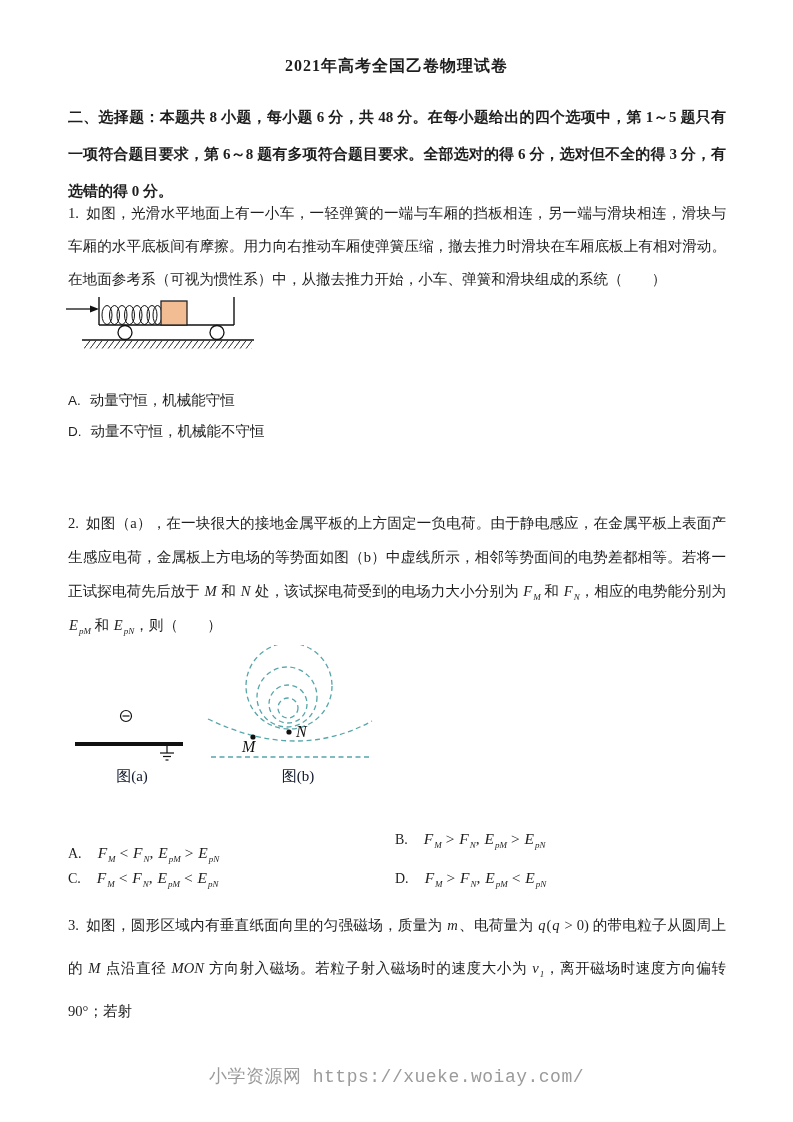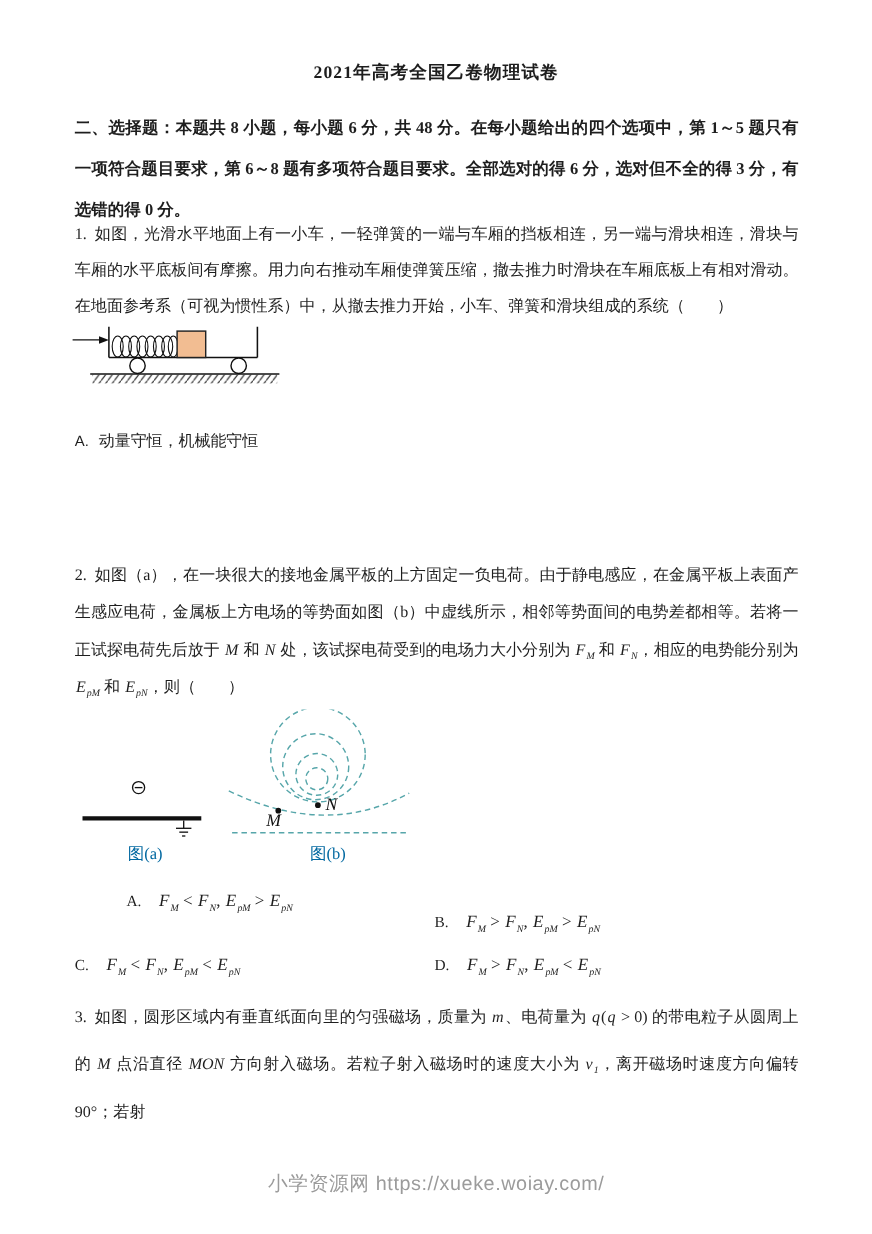--- a/index.html
+++ b/index.html
@@ -20,38 +20,38 @@
   .qnum { margin-right:7px; }
   i { font-style:italic; padding:0 1px; }
   sub { font-size:9px; line-height:0; }
   sub i { padding:0; }
 
   .fig1 { position:absolute; top:290px; left:62px; width:200px; height:60px; }
   .fig2 { position:absolute; top:645px; left:60px; width:335px; height:155px; }
   .fig2 .ptlabel { position:absolute; font-size:16px; font-style:italic; color:#111; }
   .lblM { left:182px; top:93px; }
   .lblN { left:236px; top:78px; }
-  .figcap { position:absolute; top:122px; width:70px; text-align:center; font-size:15px; color:#0369a1; }
+  .figcap { position:absolute; top:122px; width:70px; text-align:center; font-size:15px; color:#0f172a; }
   .capA { left:37px; }
   .capB { left:203px; }
 
   .q1opts { position:absolute; top:385px; left:68px; font-size:14.5px; }
   .q1opt { height:31px; line-height:31px; }
   .q1opt .opt-label { font-family:"Liberation Sans", sans-serif; font-size:13.5px; margin-right:9px; }
 
   .q2opt { position:absolute; font-size:15.5px; white-space:nowrap; }
   .q2opt .opt-label { font-size:14px; margin-right:15px; }
-  .oA { top:811px; left:68px;margin-left:47px; }
+  .oA { top:844px; left:68px; }
   .oB { top:830px; left:395px; }
   .oC { top:869px; left:68px; }
   .oD { top:869px; left:395px; }
 
   .footer {
     position:absolute; top:1064px; left:0; width:100%;
-    text-align:center; font-family:Liberation Sans, sans-serif;
+    text-align:center; font-family:Liberation Mono, monospace;
     font-size:18px; color:#9b9b9b; letter-spacing:0.5px;
   }
 </style>
 </head>
 <body>
 
 <div class="page">
 
   <div class="title">2021年高考全国乙卷物理试卷</div>
 
@@ -98,20 +98,21 @@
 
       <g>
         <line x1="20" y1="50" x2="192" y2="50" stroke="#111" stroke-width="1.3"></line>
         <rect x="22" y="50.5" width="168" height="8" fill="url(#hatch)"></rect>
       </g>
     </svg>
   </div>
 
   <div class="q1opts">
     <div class="q1opt"><span class="opt-label">A.</span><span>动量守恒，机械能守恒</span></div>
+    <div class="q1opt"><span class="opt-label">D.</span><span>动量不守恒，机械能不守恒</span></div>
   </div>
 
   <div class="para q2text">
     <span class="qnum">2.</span><span>如图（a），在一块很大的接地金属平板的上方固定一负电荷。由于静电感应，在金属平板上表面产生感应电荷，金属板上方电场的等势面如图（b）中虚线所示，相邻等势面间的电势差都相等。若将一正试探电荷先后放于 <i>M</i> 和 <i>N</i> 处，该试探电荷受到的电场力大小分别为 <i>F</i><sub><i>M</i></sub> 和 <i>F</i><sub><i>N</i></sub>，相应的电势能分别为 <i>E</i><sub><i>pM</i></sub> 和 <i>E</i><sub><i>pN</i></sub>，则（　　）</span>
   </div>
 
   <div class="fig2">
     <svg width="335" height="155" viewBox="0 0 335 155">
 
       <g>

